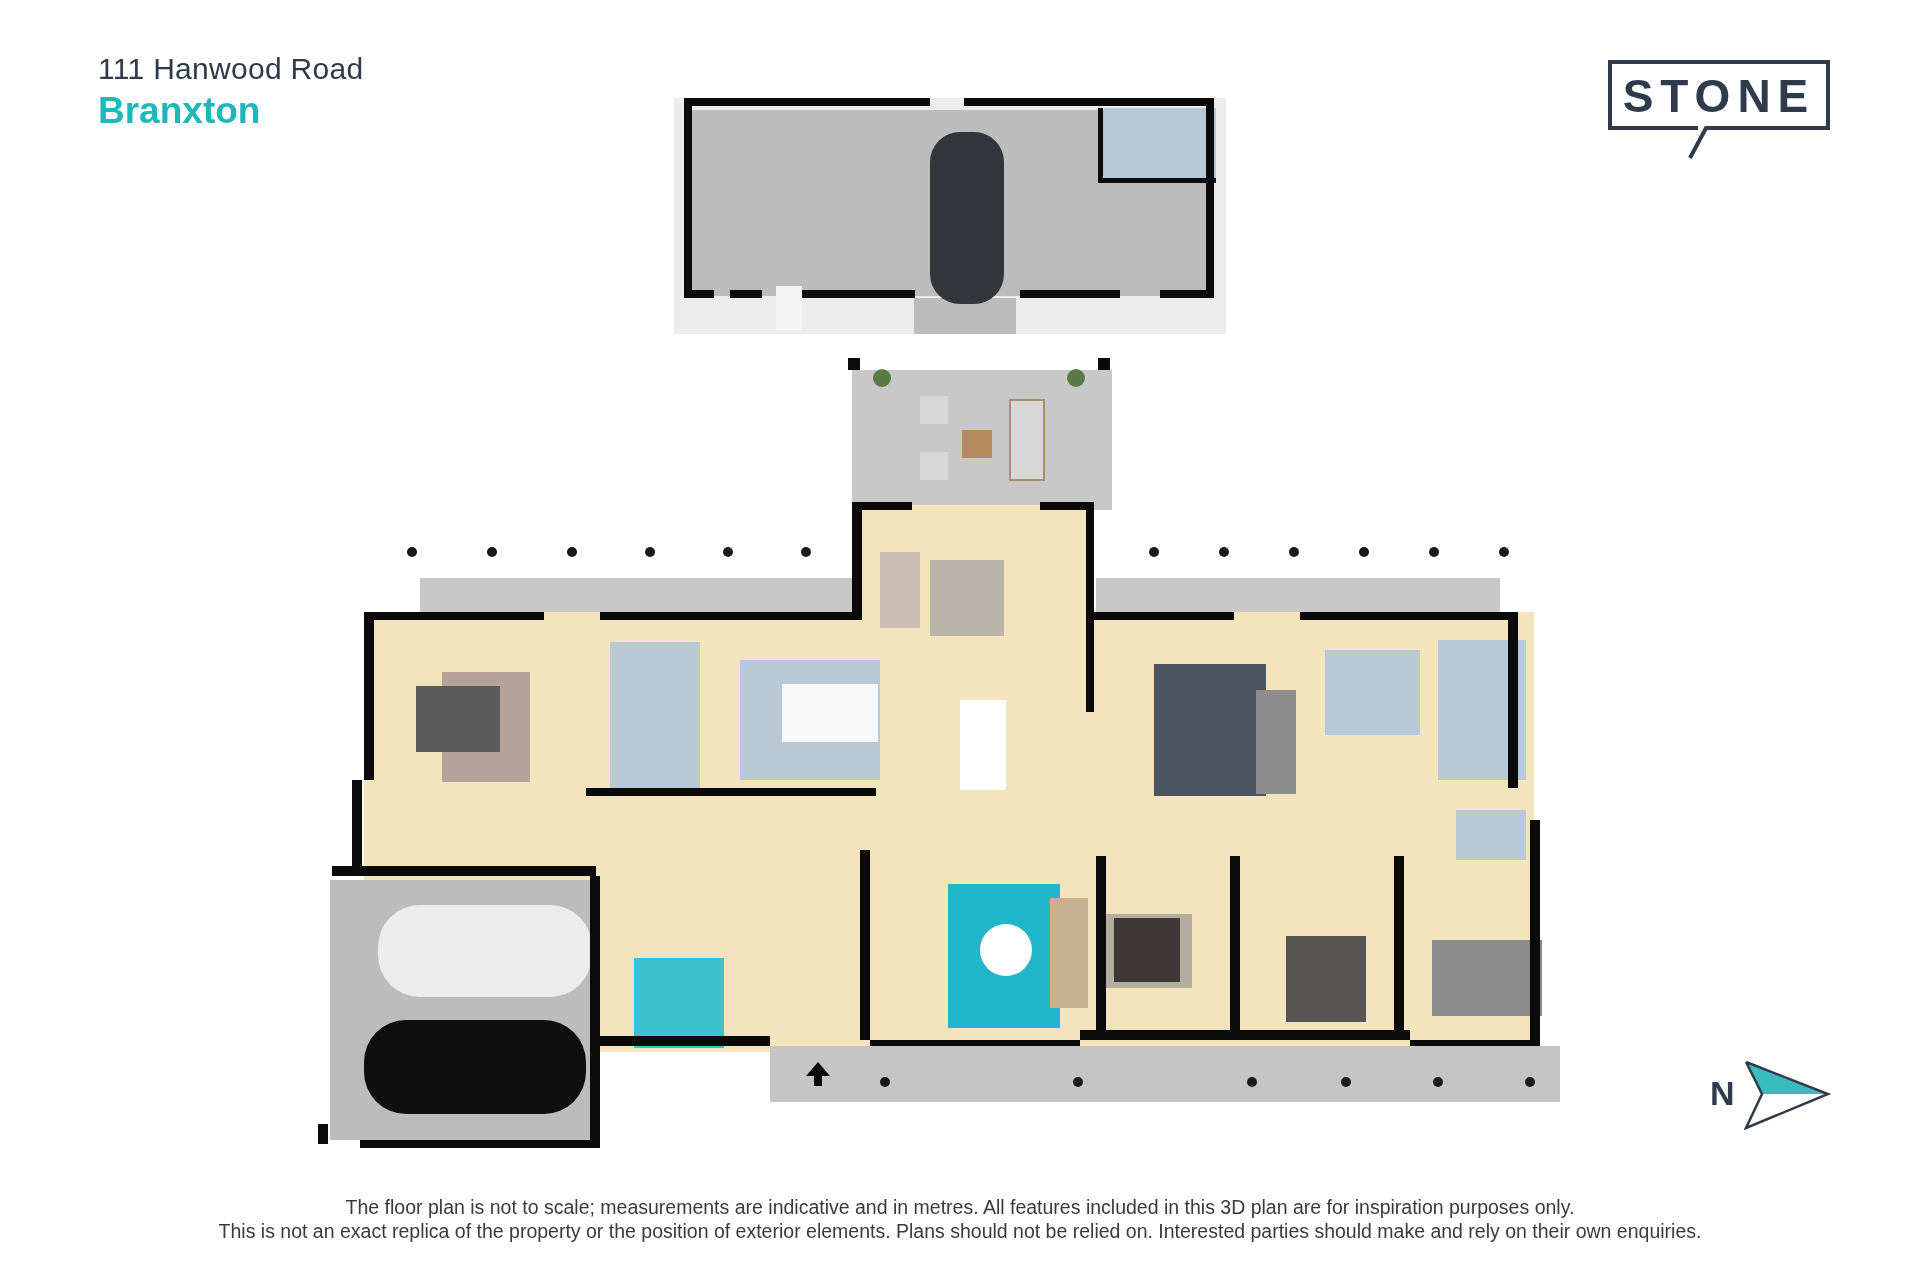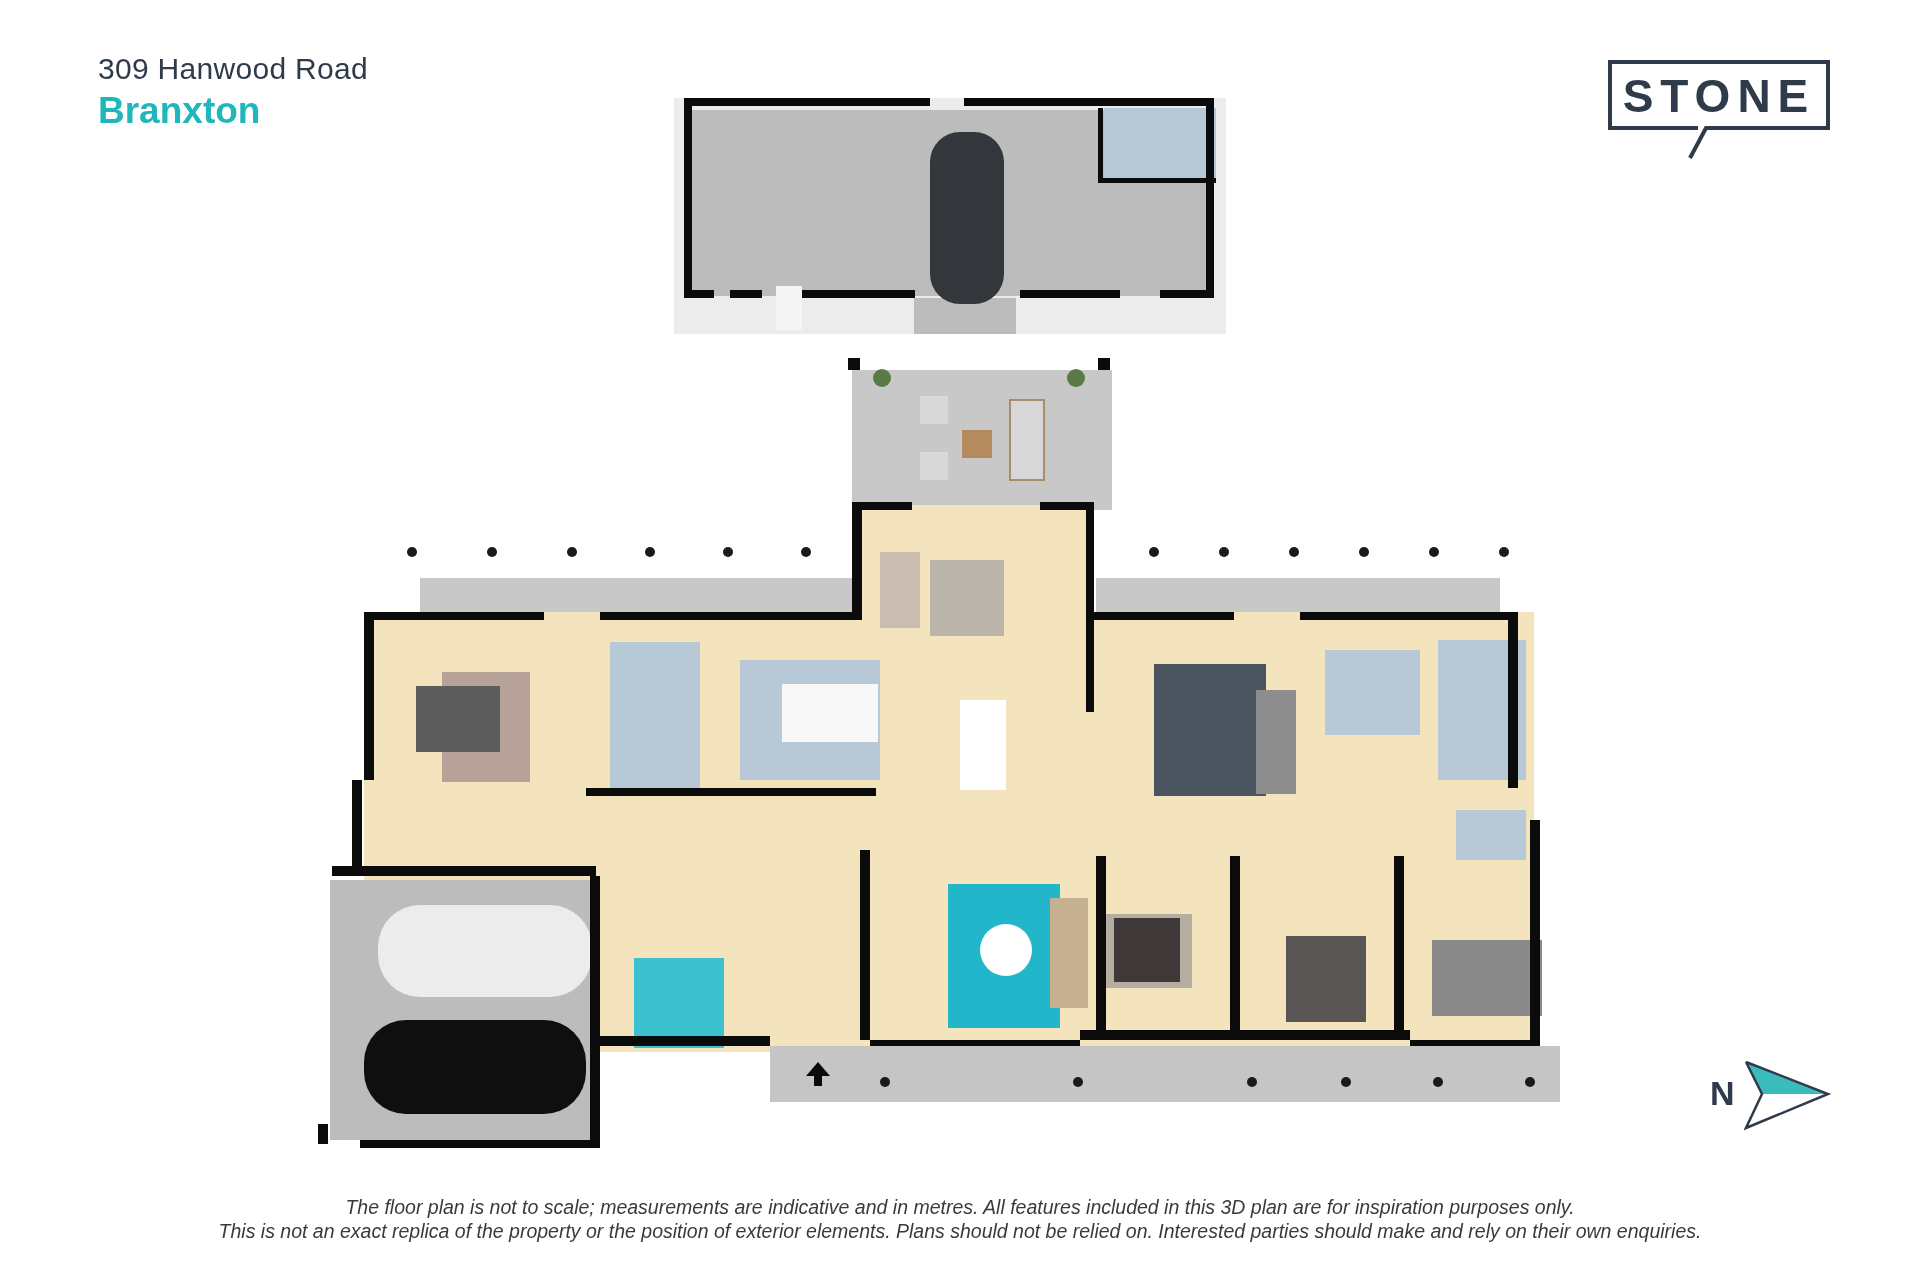--- a/index.html
+++ b/index.html
@@ -5,33 +5,33 @@
   html, body { margin:0; padding:0; background:#ffffff; }
   body { width:1920px; height:1280px; position:relative; overflow:hidden; font-family:"Liberation Sans", sans-serif; }
   .abs { position:absolute; }
 
   .addr { left:98px; top:52px; font-size:30px; color:#2f3a4a; letter-spacing:0.3px; }
   .suburb { left:98px; top:90px; font-size:37px; font-weight:bold; color:#1fb7b9; }
 
   .logo { left:1608px; top:60px; width:222px; height:72px;text-decoration:underline; }
   .logo-text { position:absolute; left:0; top:0; width:222px; height:72px; text-align:center; line-height:72px; font-size:46px; font-weight:bold; letter-spacing:7px; color:#2f3a4a; }
 
-  .disclaimer { left:0; width:1920px; text-align:center; font-size:19.5px; color:#3a3a3a;font-style:italic; }
+  .disclaimer { left:0; width:1920px; text-align:center; font-size:19.5px; color:#3a3a3a; }
 
   .floor { fill:#f3e4bd; }
   .tile { fill:#b7c8d6; }
   .concrete { fill:#bcbcbc; }
   .deck { fill:#c8c8c8; }
   .wall { fill:#0b0b0b; }
   .wallface { fill:#ececec; }
 </style>
 </head>
 <body>
 
-<div class="abs addr">309 Hanwood Road</div>
+<div class="abs addr">111 Hanwood Road</div>
 <div class="abs suburb">Branxton</div>
 
 <div class="abs logo">
   <svg width="222" height="100" viewBox="0 0 222 100" style="position:absolute;left:0;top:0">
     <polyline points="90,68 2,68 2,2 220,2 220,68 98,68 82,98" fill="none" stroke="#2f3a4a" stroke-width="4"></polyline>
   </svg>
   <div class="logo-text">STONE</div>
 </div>
 
 <svg class="abs" style="left:0;top:0" width="1920" height="1280" viewBox="0 0 1920 1280">

